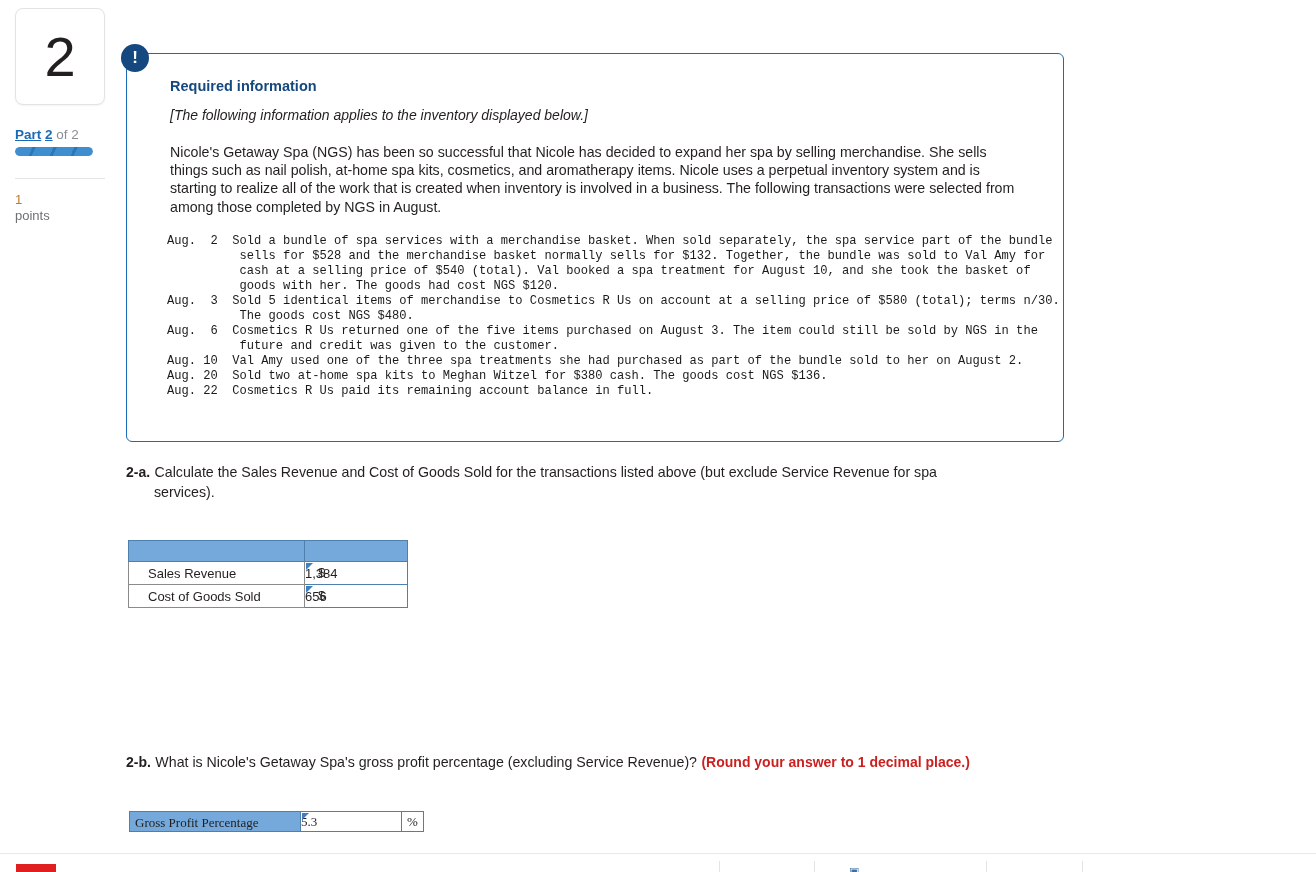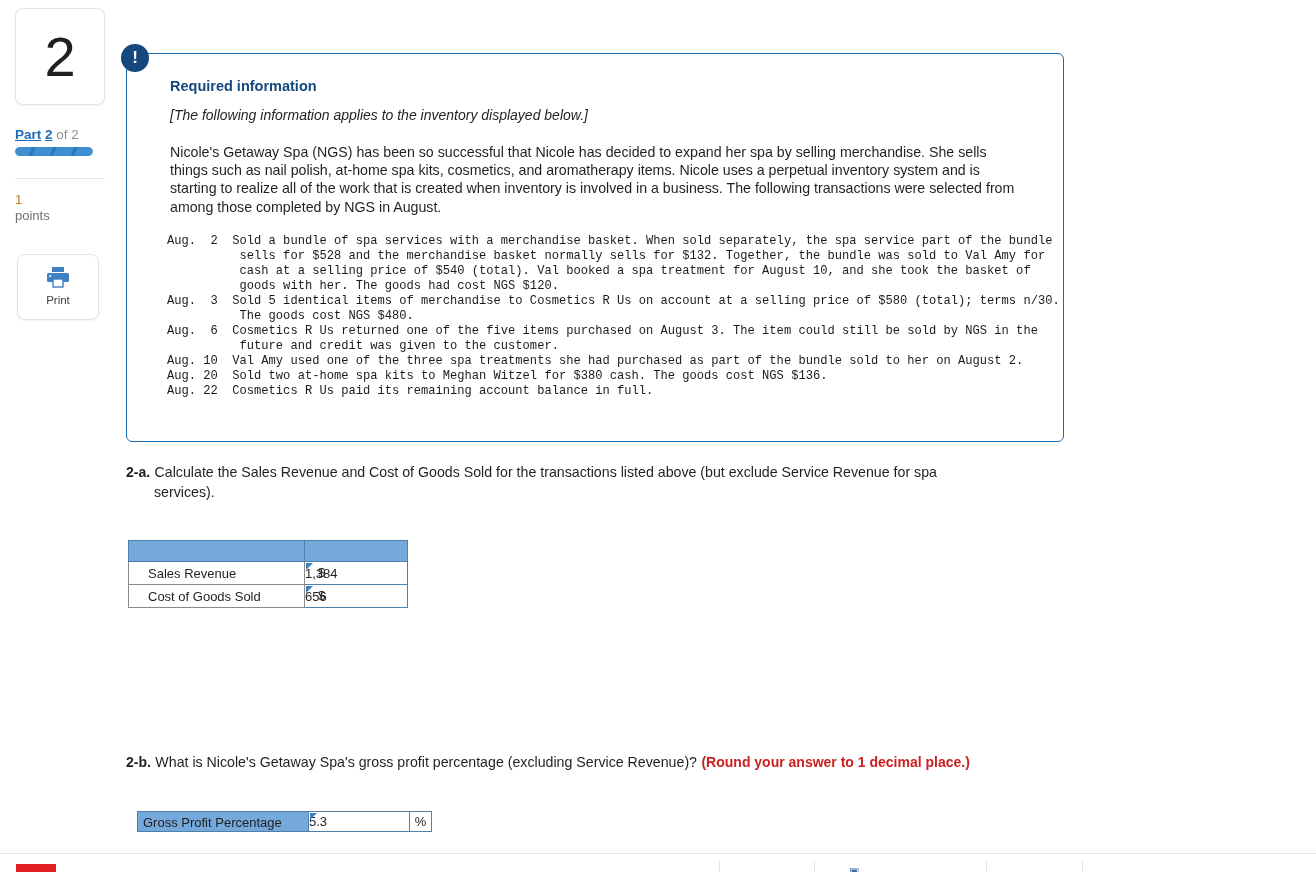--- a/index.html
+++ b/index.html
@@ -242,24 +242,25 @@
   .cell-num {
     display: block;
     text-align: left;
     padding-right: 5px;
     font-size: 13px;
   }
 
   
   #answer-row-b {
     position: absolute;
-    left: 137px; top: 811px;
+    left: 129px; top: 811px;
     display: flex;
     align-items: stretch;
     font-size: 13px;
+    font-family: Liberation Serif, serif;
   }
   #gpp-label {
     width: 172px;
     height: 21px;
     line-height: 21px;
     background: #76a9db;
     border: 1px solid #4f7fab;
     box-sizing: border-box;
     padding-left: 5px;
     color: #1f1f1f;
@@ -335,29 +336,20 @@
 
   <div id="progress-track">
     <div id="progress-fill"></div>
   </div>
 
   <div id="rail-divider"></div>
 
   <div id="points-value">1</div>
   <div id="points-word">points</div>
 
-  <div id="print-button">
-    <svg class="printer-icon" viewBox="0 0 26 22">
-      <rect x="7" y="1" width="12" height="5" fill="#3f7fc0"></rect>
-      <rect x="2" y="7" width="22" height="9" rx="1.5" fill="#3f7fc0"></rect>
-      <rect x="8" y="13" width="10" height="8" fill="#ffffff" stroke="#3f7fc0" stroke-width="1.4"></rect>
-      <circle cx="5.2" cy="10" r="1.1" fill="#ffffff"></circle>
-    </svg>
-    <span class="plabel">Print</span>
-  </div>
 </div>
 
 <div id="info-box"></div>
 <div id="info-badge">!</div>
 
 <div id="required-heading">Required information</div>
 <div id="applies-line">[The following information applies to the inventory displayed below.]</div>
 <div id="intro-para">Nicole's Getaway Spa (NGS) has been so successful that Nicole has decided to expand her spa by selling merchandise. She sells things such as nail polish, at-home spa kits, cosmetics, and aromatherapy items. Nicole uses a perpetual inventory system and is starting to realize all of the work that is created when inventory is involved in a business. The following transactions were selected from among those completed by NGS in August.</div>
 <div id="txn-block">Aug.  2  Sold a bundle of spa services with a merchandise basket. When sold separately, the spa service part of the bundle
           sells for $528 and the merchandise basket normally sells for $132. Together, the bundle was sold to Val Amy for

